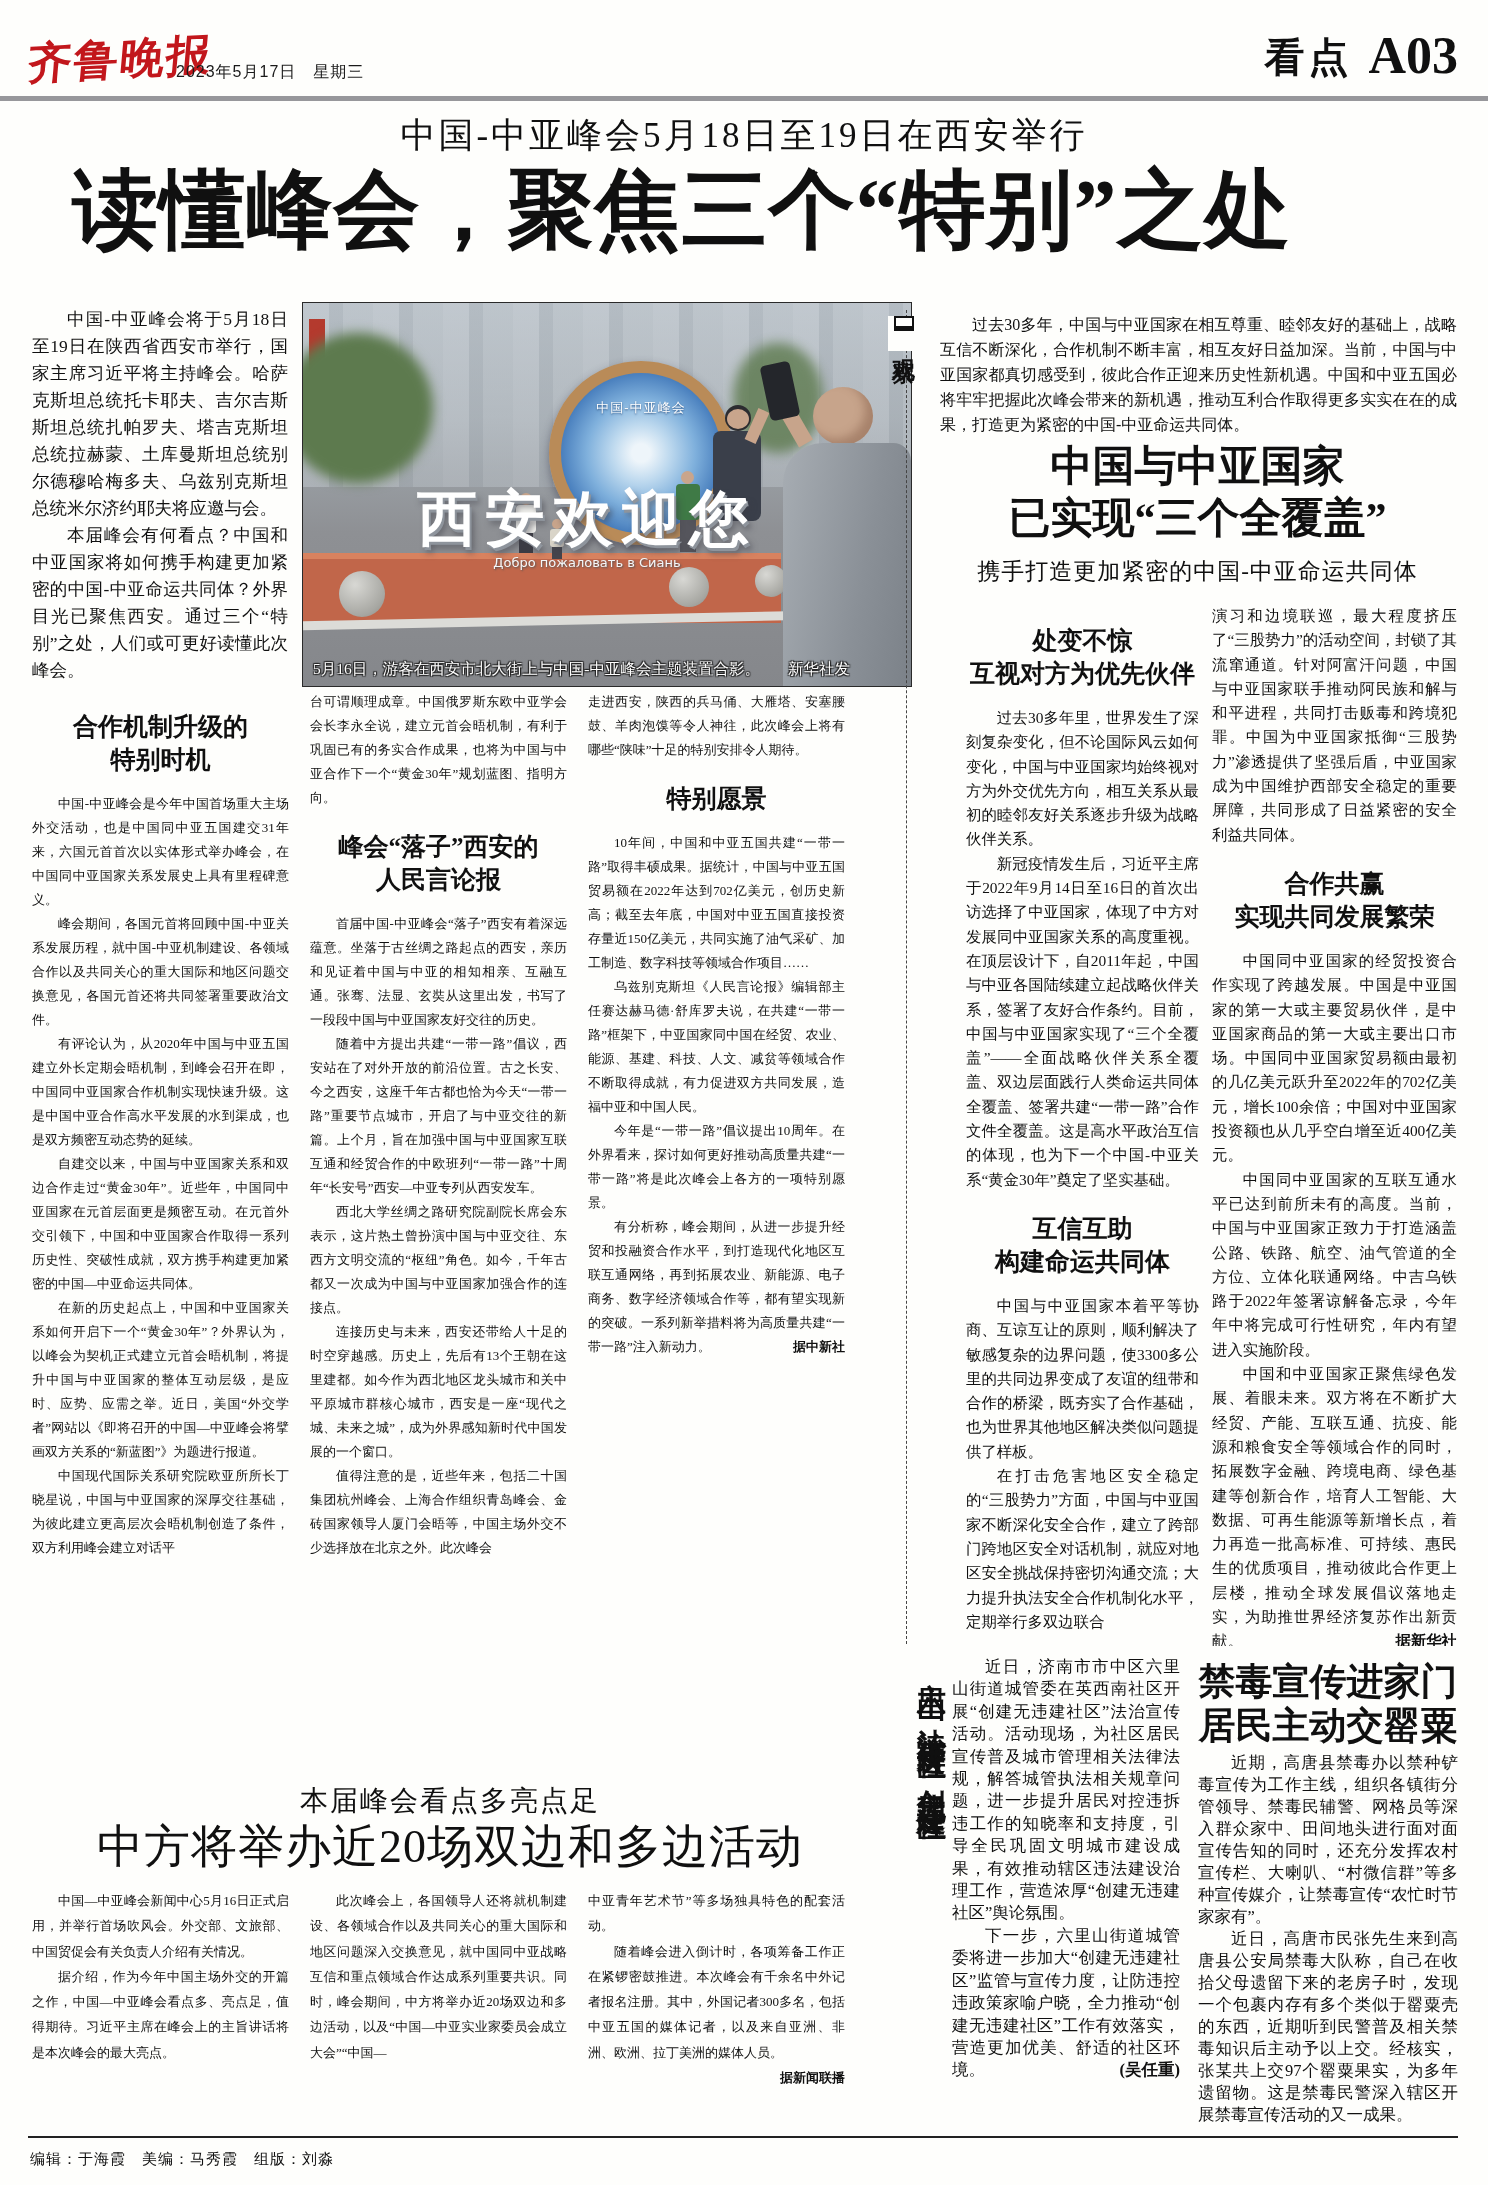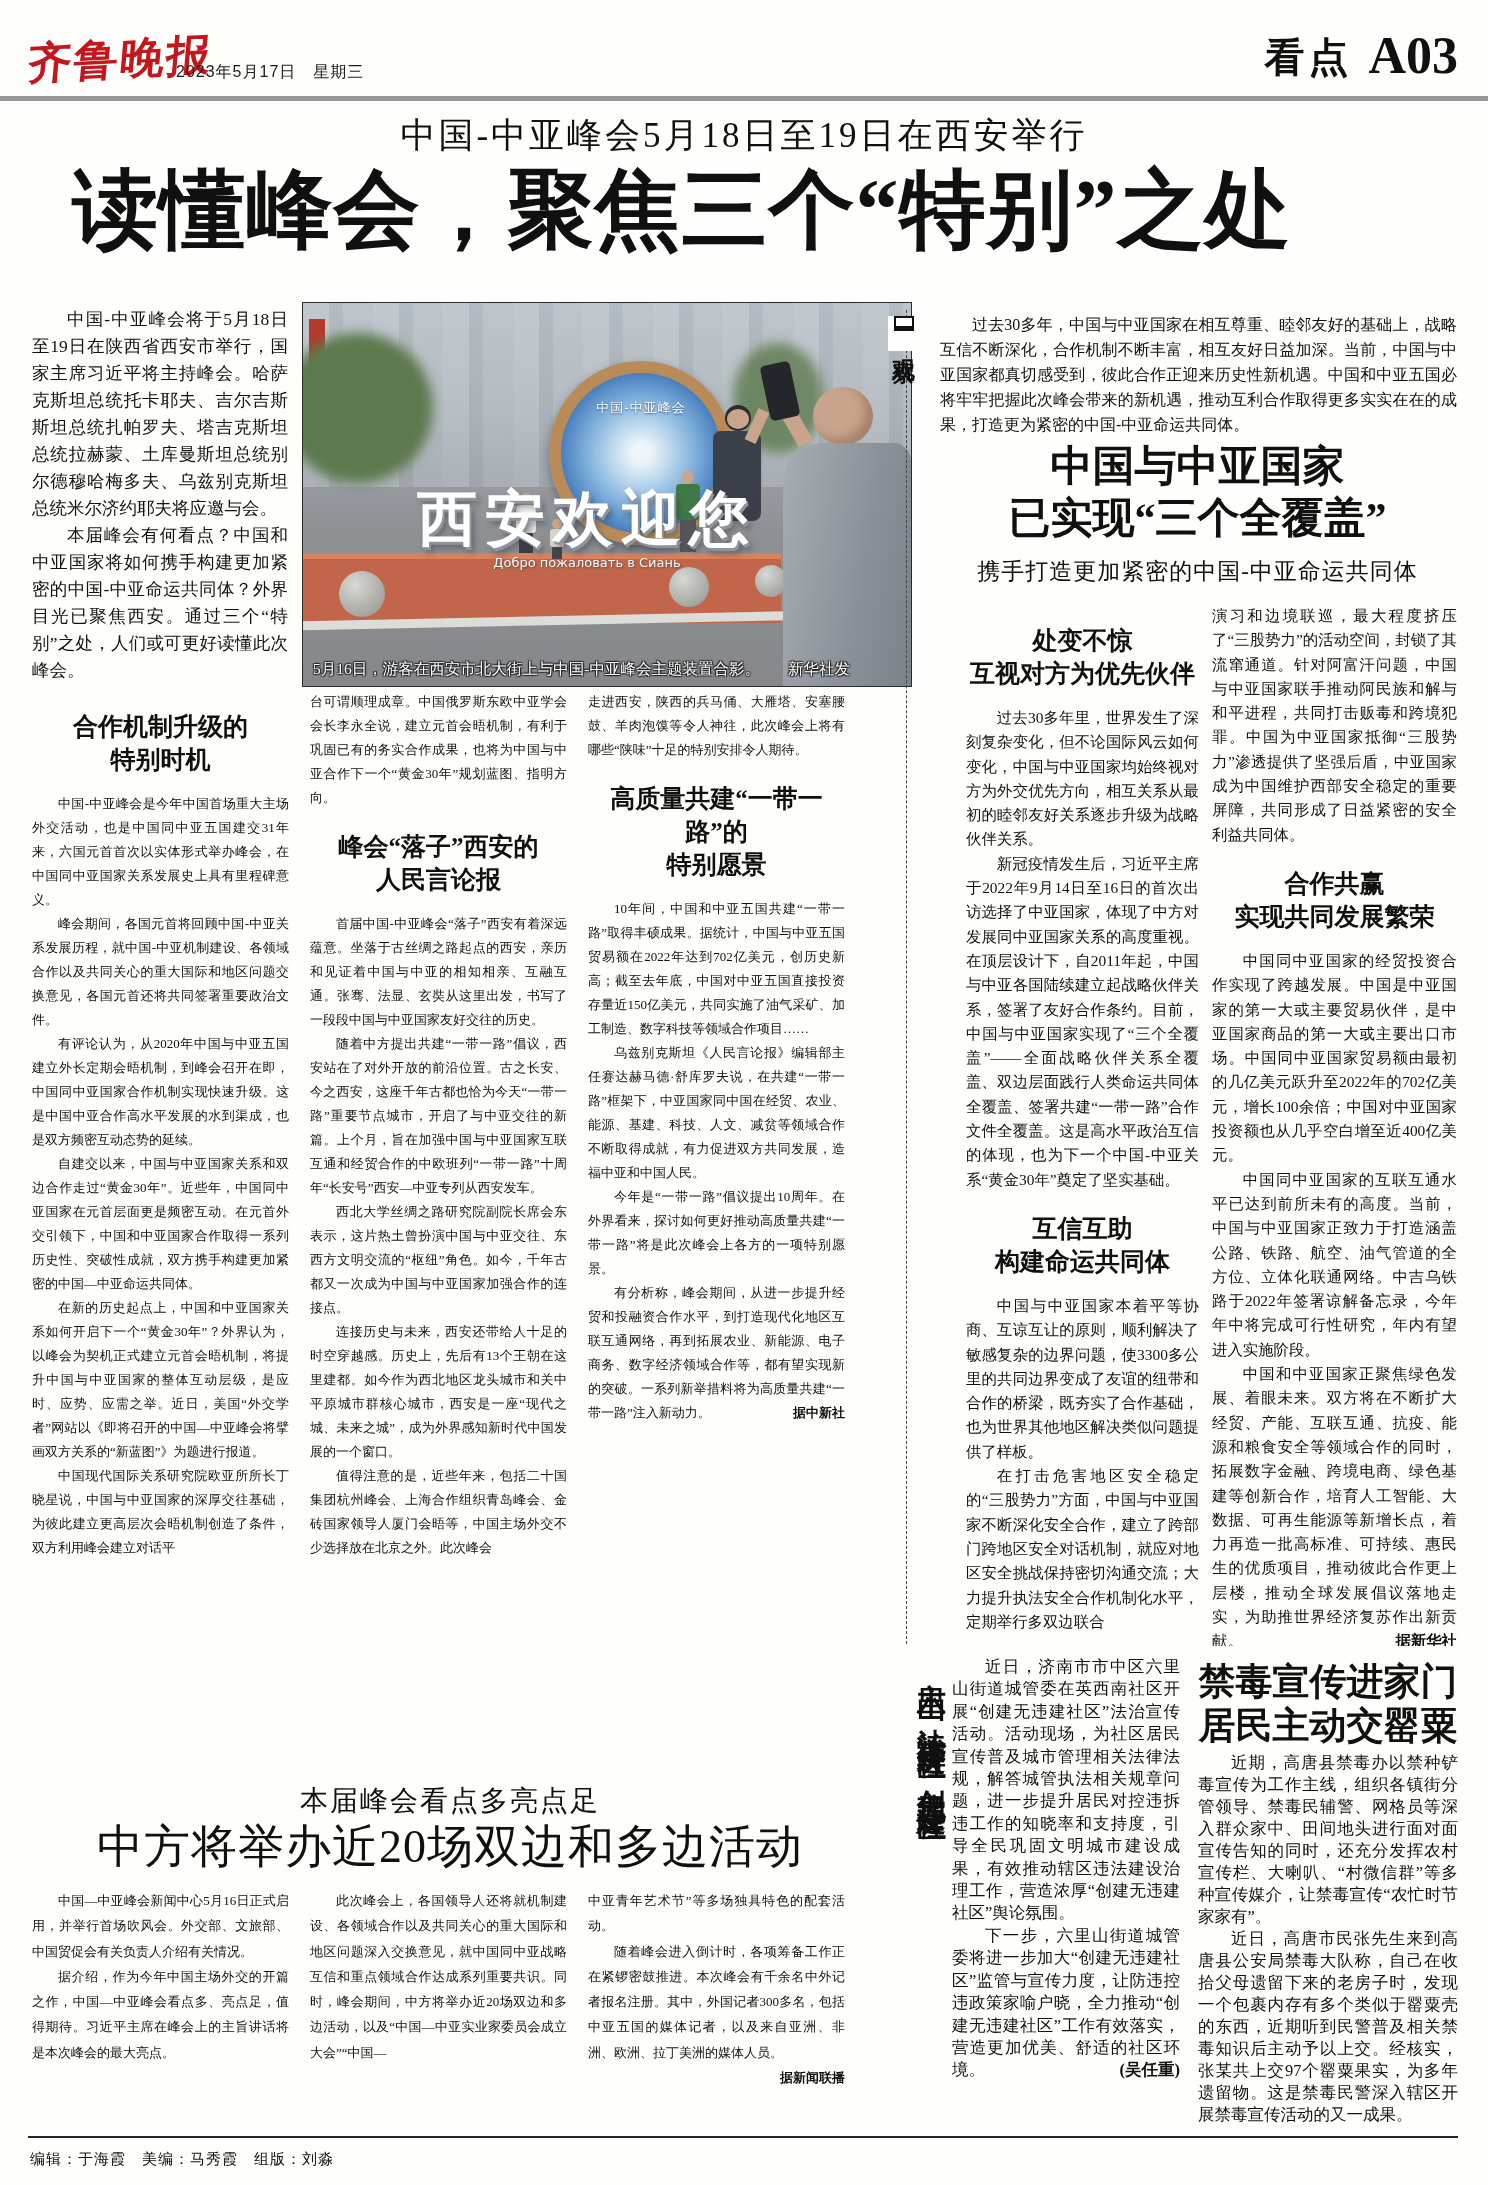--- a/index.html
+++ b/index.html
@@ -182,21 +182,20 @@
       </div>
       <p class="">首届中国-中亚峰会“落子”西安有着深远蕴意。坐落于古丝绸之路起点的西安，亲历和见证着中国与中亚的相知相亲、互融互通。张骞、法显、玄奘从这里出发，书写了一段段中国与中亚国家友好交往的历史。</p>
       <p class="">随着中方提出共建“一带一路”倡议，西安站在了对外开放的前沿位置。古之长安、今之西安，这座千年古都也恰为今天“一带一路”重要节点城市，开启了与中亚交往的新篇。上个月，旨在加强中国与中亚国家互联互通和经贸合作的中欧班列“一带一路”十周年“长安号”西安—中亚专列从西安发车。</p>
       <p class="">西北大学丝绸之路研究院副院长席会东表示，这片热土曾扮演中国与中亚交往、东西方文明交流的“枢纽”角色。如今，千年古都又一次成为中国与中亚国家加强合作的连接点。</p>
       <p class="">连接历史与未来，西安还带给人十足的时空穿越感。历史上，先后有13个王朝在这里建都。如今作为西北地区龙头城市和关中平原城市群核心城市，西安是一座“现代之城、未来之城”，成为外界感知新时代中国发展的一个窗口。</p>
       <p class="">值得注意的是，近些年来，包括二十国集团杭州峰会、上海合作组织青岛峰会、金砖国家领导人厦门会晤等，中国主场外交不少选择放在北京之外。此次峰会</p>
     </div>
   <div class="abs ncol" id="mcol3">
       <p class="ni">走进西安，陕西的兵马俑、大雁塔、安塞腰鼓、羊肉泡馍等令人神往，此次峰会上将有哪些“陕味”十足的特别安排令人期待。</p>
       <div class="nhead">
-        <div>高质量共建“一带一路”的</div>
         <div>特别愿景</div>
       </div>
       <p class="">10年间，中国和中亚五国共建“一带一路”取得丰硕成果。据统计，中国与中亚五国贸易额在2022年达到702亿美元，创历史新高；截至去年底，中国对中亚五国直接投资存量近150亿美元，共同实施了油气采矿、加工制造、数字科技等领域合作项目……</p>
       <p class="">乌兹别克斯坦《人民言论报》编辑部主任赛达赫马德·舒库罗夫说，在共建“一带一路”框架下，中亚国家同中国在经贸、农业、能源、基建、科技、人文、减贫等领域合作不断取得成就，有力促进双方共同发展，造福中亚和中国人民。</p>
       <p class="">今年是“一带一路”倡议提出10周年。在外界看来，探讨如何更好推动高质量共建“一带一路”将是此次峰会上各方的一项特别愿景。</p>
       <p class="">有分析称，峰会期间，从进一步提升经贸和投融资合作水平，到打造现代化地区互联互通网络，再到拓展农业、新能源、电子商务、数字经济领域合作等，都有望实现新的突破。一系列新举措料将为高质量共建“一带一路”注入新动力。<b class="src">据中新社</b></p>
     </div>
 
   <div class="abs" id="observe-rail"></div>
   <div class="abs" id="observe-label">

